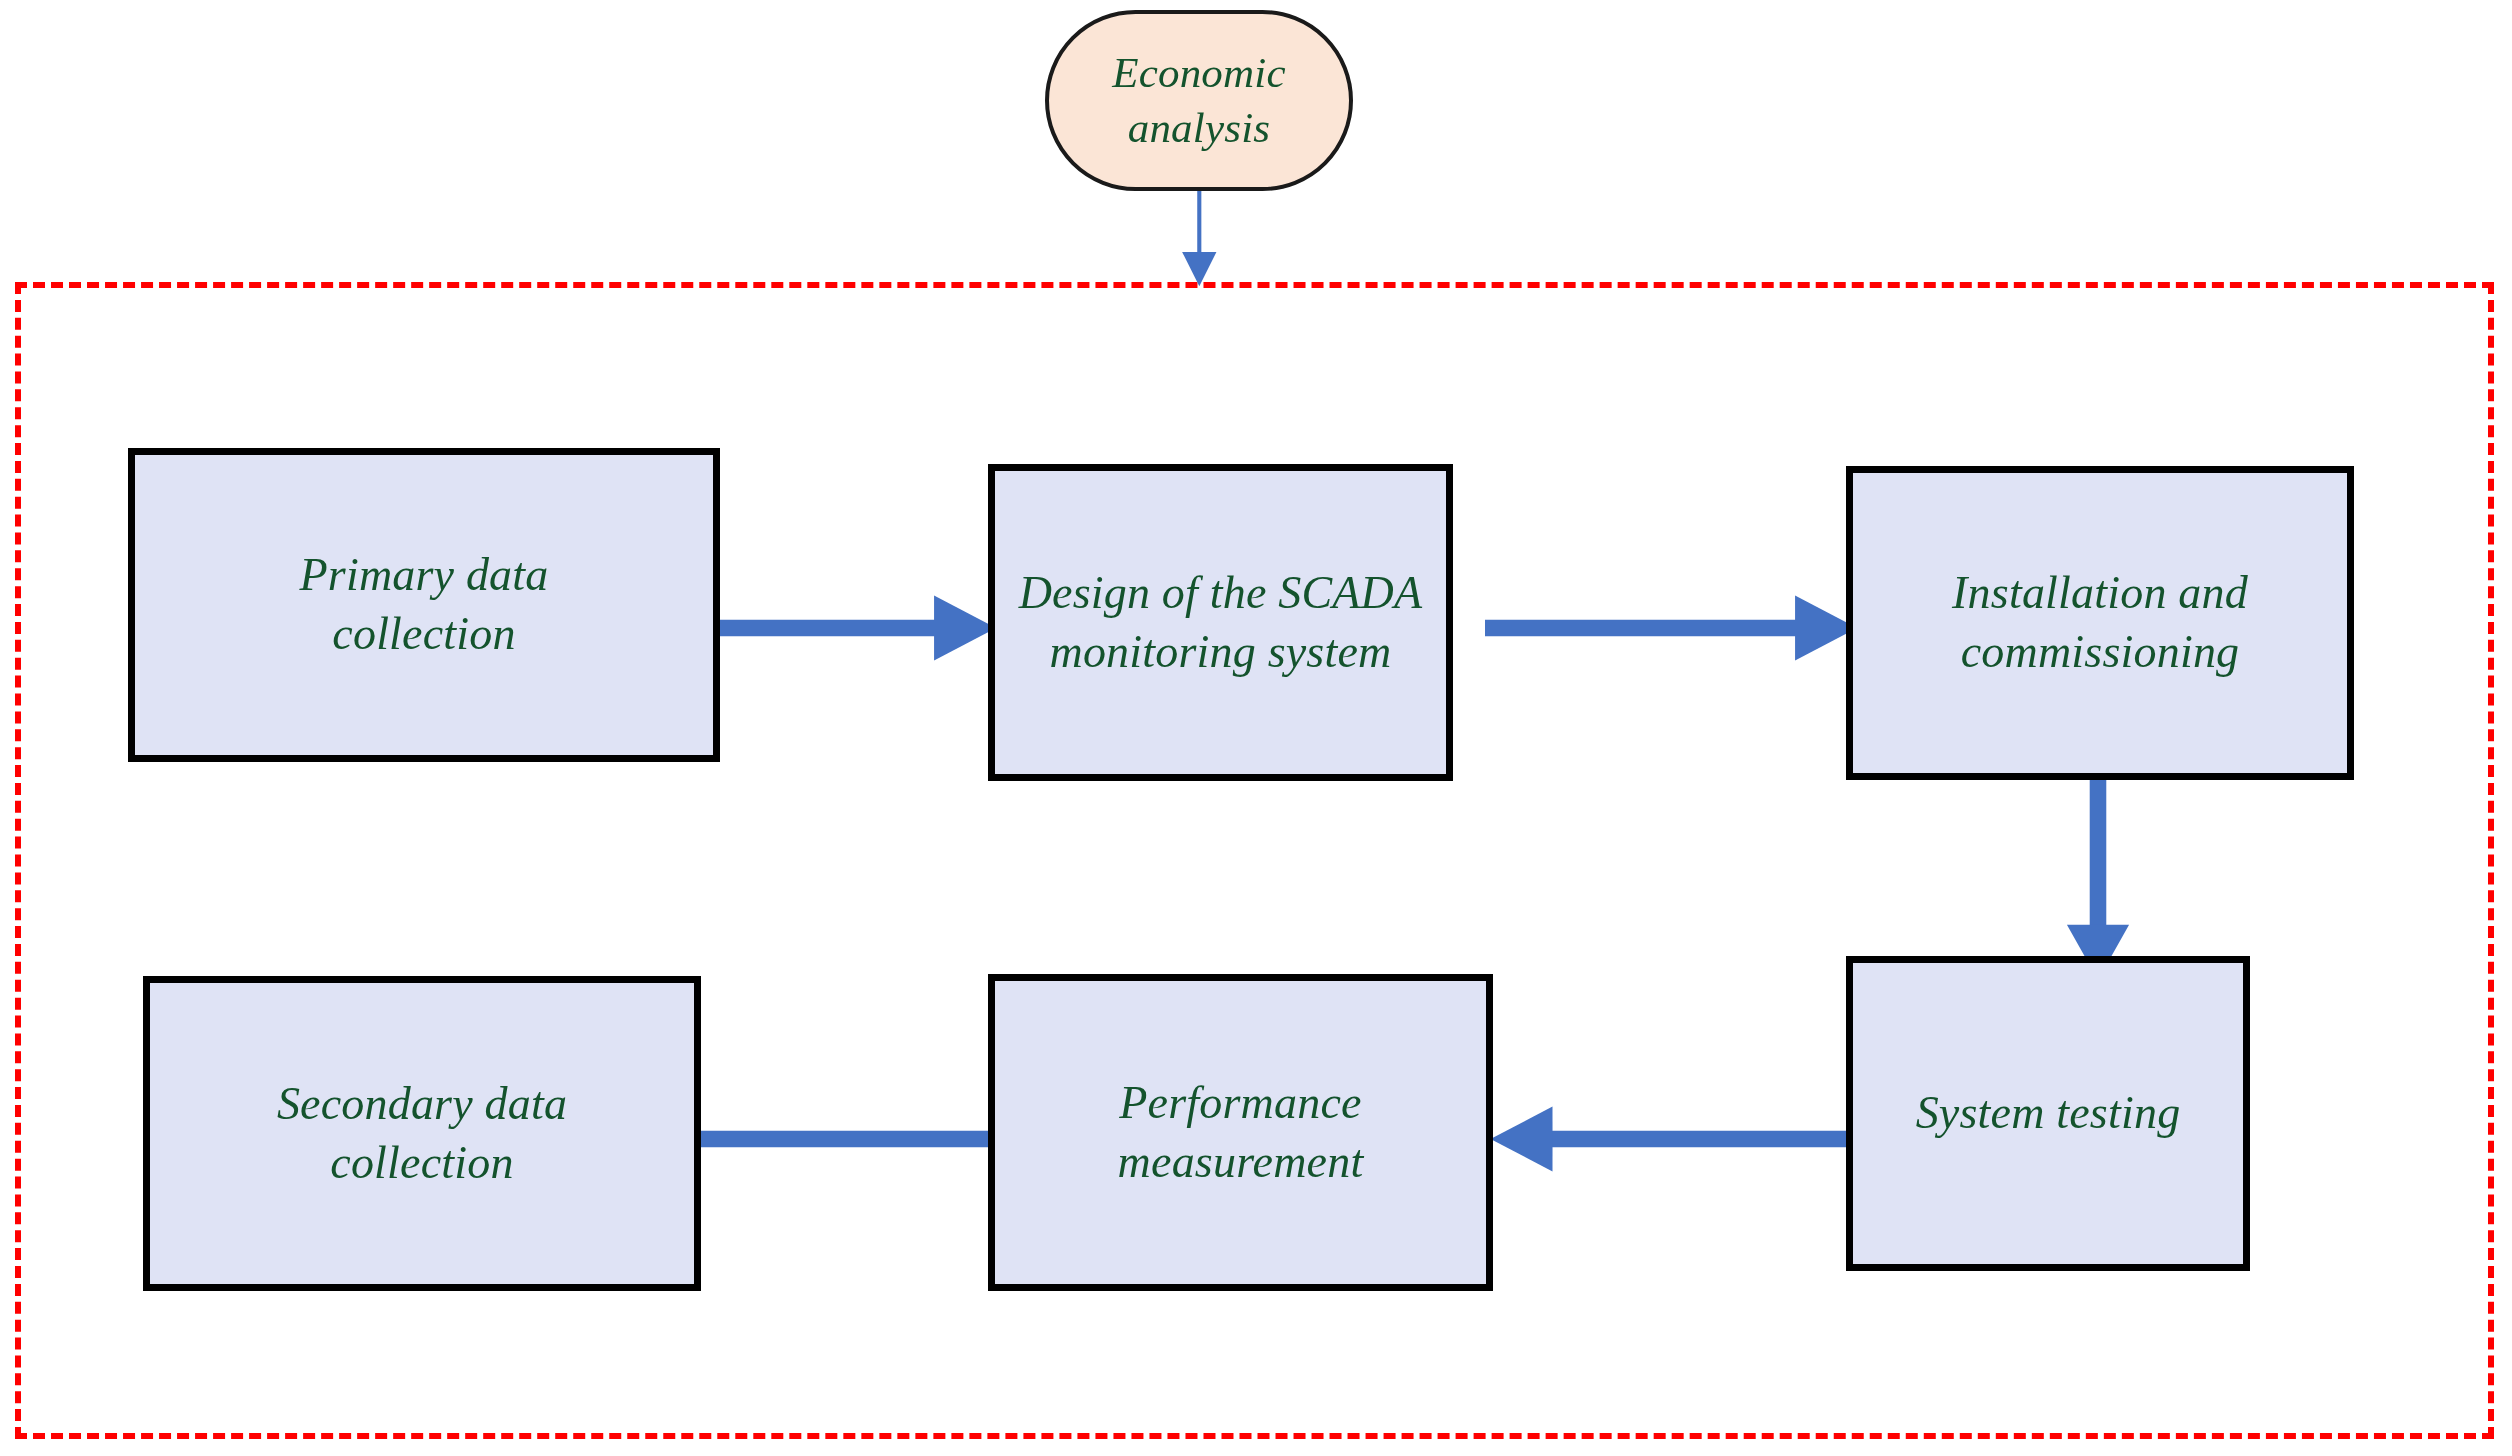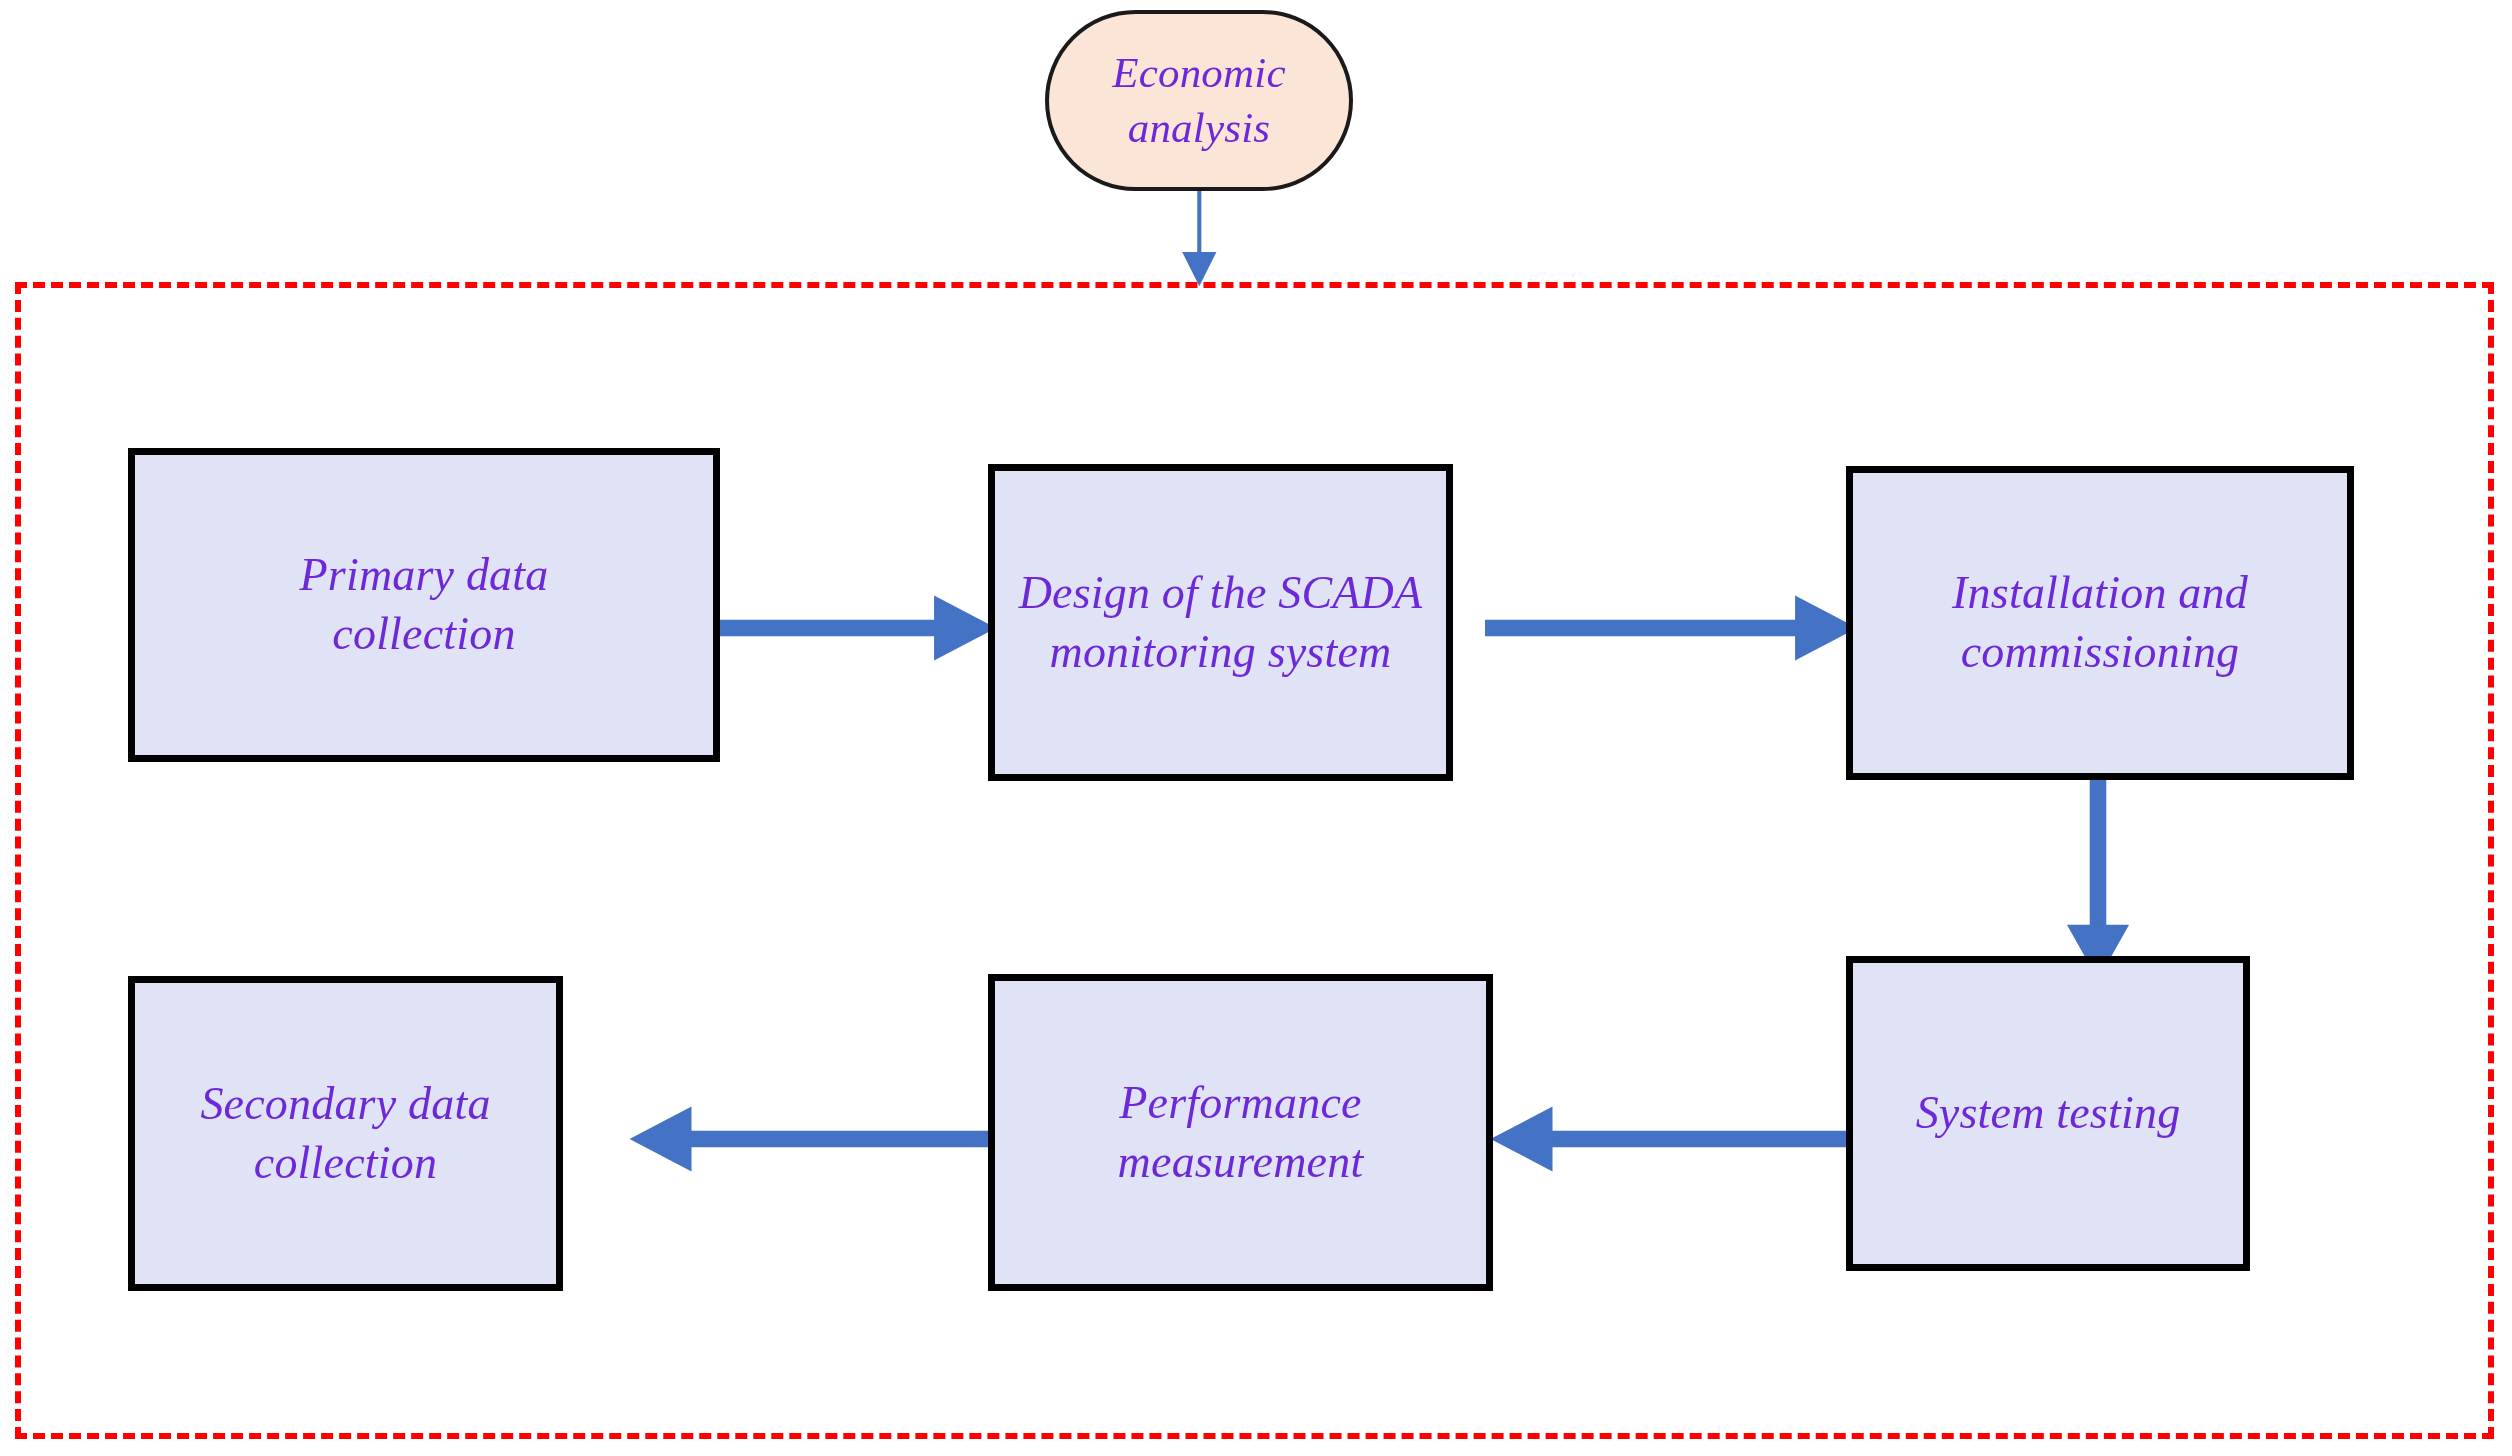--- a/index.html
+++ b/index.html
@@ -41,21 +41,21 @@
   }
   .node.terminator {
     background: #fbe5d6;
     border: 4.1px solid #1a1a1a;
     border-radius: 276px;
   }
   .node-label {
     font-style: italic;
     font-size: 46px;
     line-height: 1.28;
-    color: #6d28d9;
+    color: #14532d;
     letter-spacing: 0.2px;
     padding: 0 15px;
     white-space: pre-line;
     font-family: Liberation Serif, serif;
   }
   .terminator .node-label {
     font-size: 43px;
   }
   
   .conn {
@@ -124,21 +124,21 @@
   <div class="node process" style="left:988px; top:464px; width:465px; height:317px;">
     <span class="node-label">Design of the SCADA
 monitoring system</span>
   </div>
 
   <div class="node process" style="left:1846px; top:466px; width:508px; height:314px;">
     <span class="node-label">Installation and
 commissioning</span>
   </div>
 
-  <div class="node process" style="left:128px; top:976px; width:435px; height:315px;">
+  <div class="node process" style="left:143px; top:976px; width:558px; height:315px;">
     <span class="node-label">Secondary data
 collection</span>
   </div>
 
   <div class="node process" style="left:988px; top:974px; width:505px; height:317px;">
     <span class="node-label">Performance
 measurement</span>
   </div>
 
   <div class="node process" style="left:1846px; top:956px; width:404px; height:315px;">

